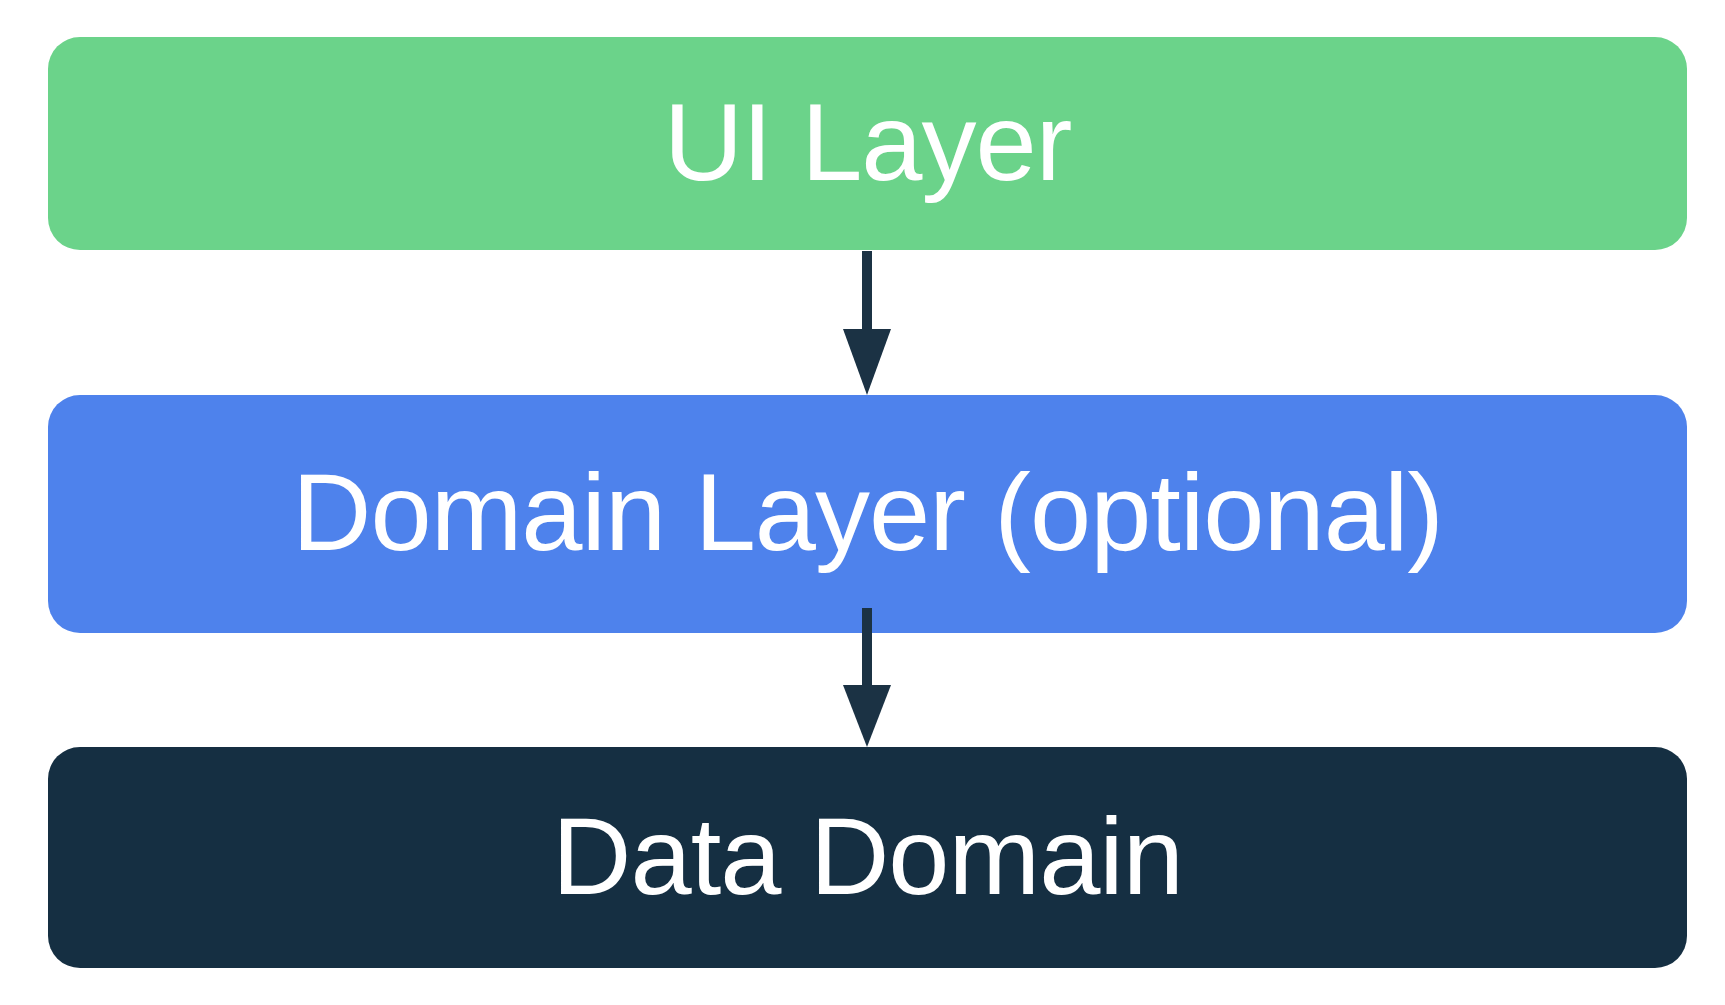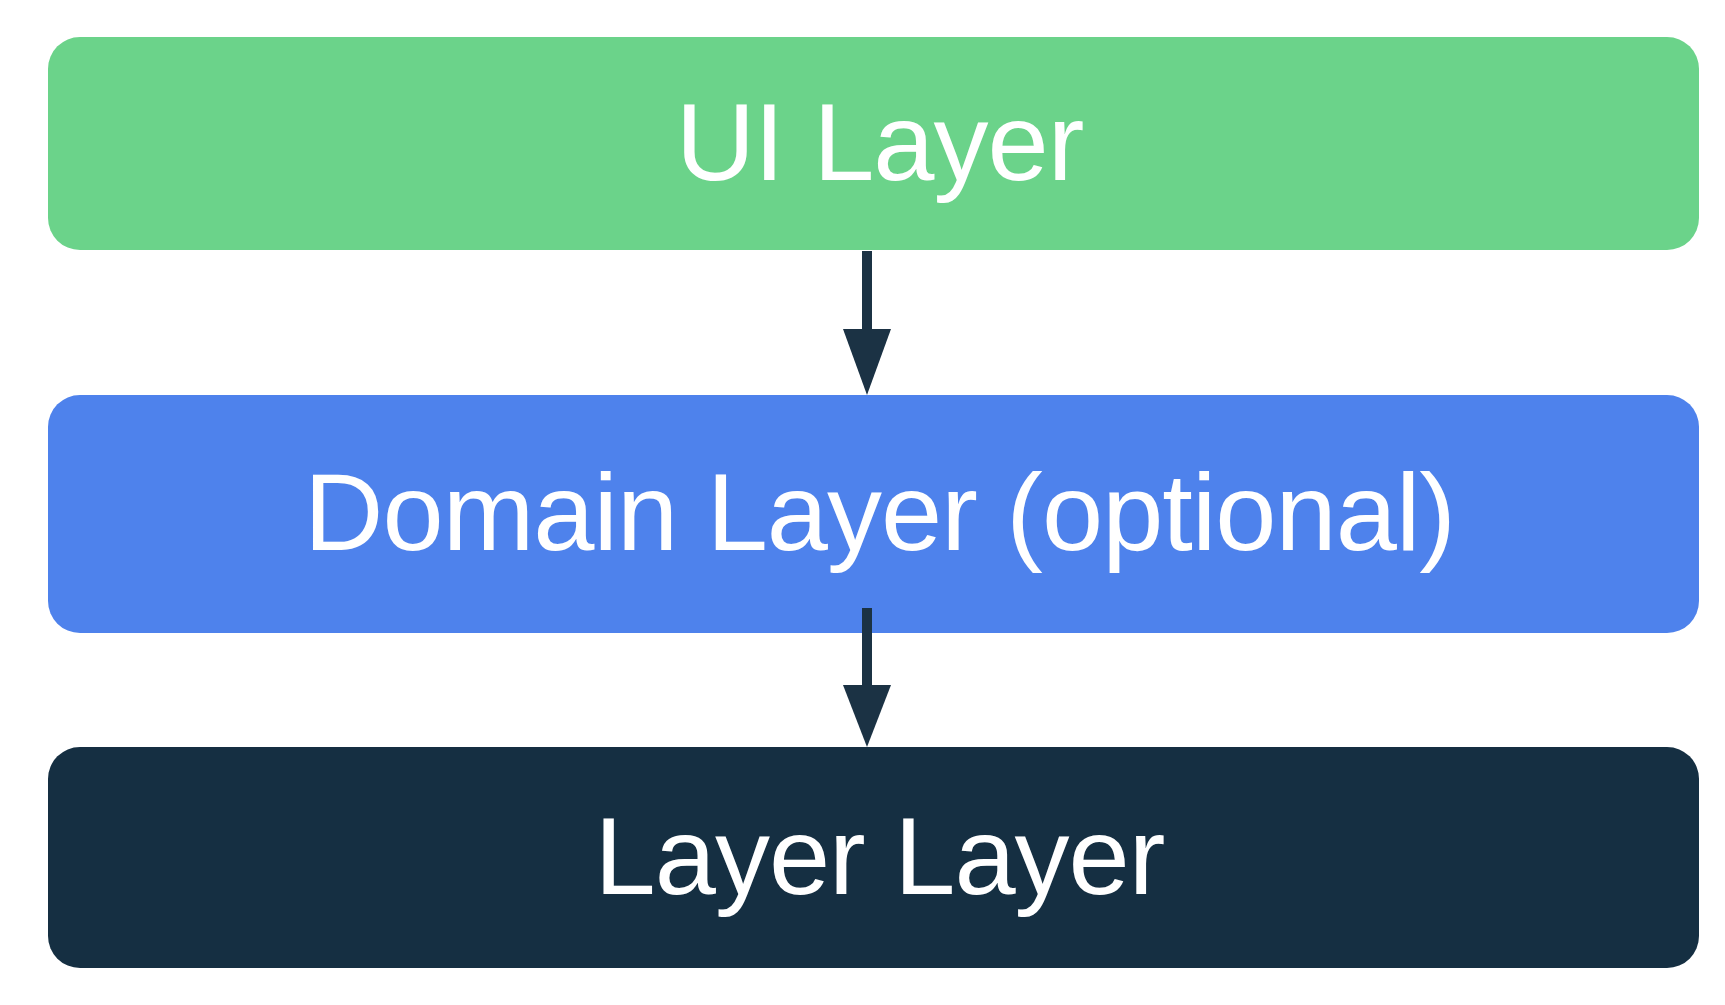--- a/index.html
+++ b/index.html
@@ -19,21 +19,20 @@
     inset: 0;
   }
   .layer {
     position: absolute;
     left: 48px;
     width: 1639px;
     border-radius: 32px;
     display: flex;
     align-items: center;
     justify-content: center;
-    padding-left: 12px;
   }
   .layer-label {
     color: #ffffff;
     font-size: 110px;
     font-weight: 400;
     letter-spacing: -1px;
     line-height: 1;
     white-space: nowrap;
     
     transform: translateY(-2px);
@@ -71,16 +70,16 @@
   </div>
 
   <svg class="arrow arrow-2" viewBox="0 0 48 139" preserveAspectRatio="none">
     <g fill="#1B3244">
       <rect x="19" y="0" width="10" height="81"></rect>
       <polygon points="0,77 48,77 24,139"></polygon>
     </g>
   </svg>
 
   <div class="layer layer-data" style="background-color: rgb(21, 47, 66);">
-    <span class="layer-label">Layer Layer</span>
+    <span class="layer-label">Data Domain</span>
   </div>
 
 </div>
 
 </body></html>

